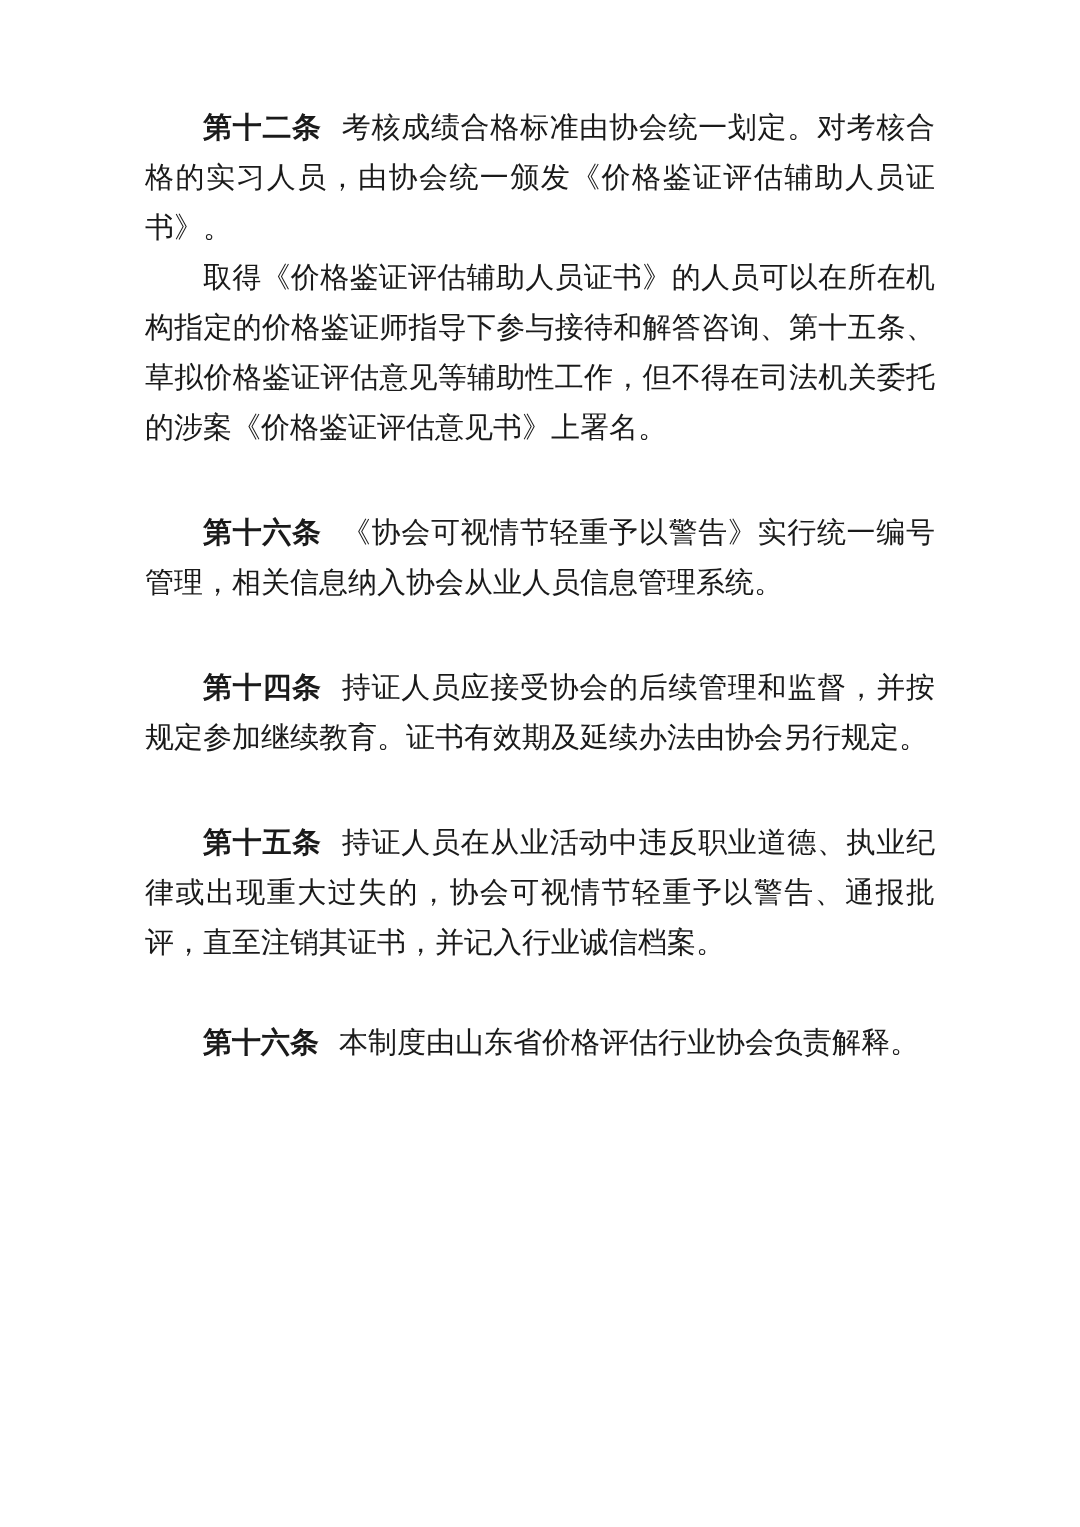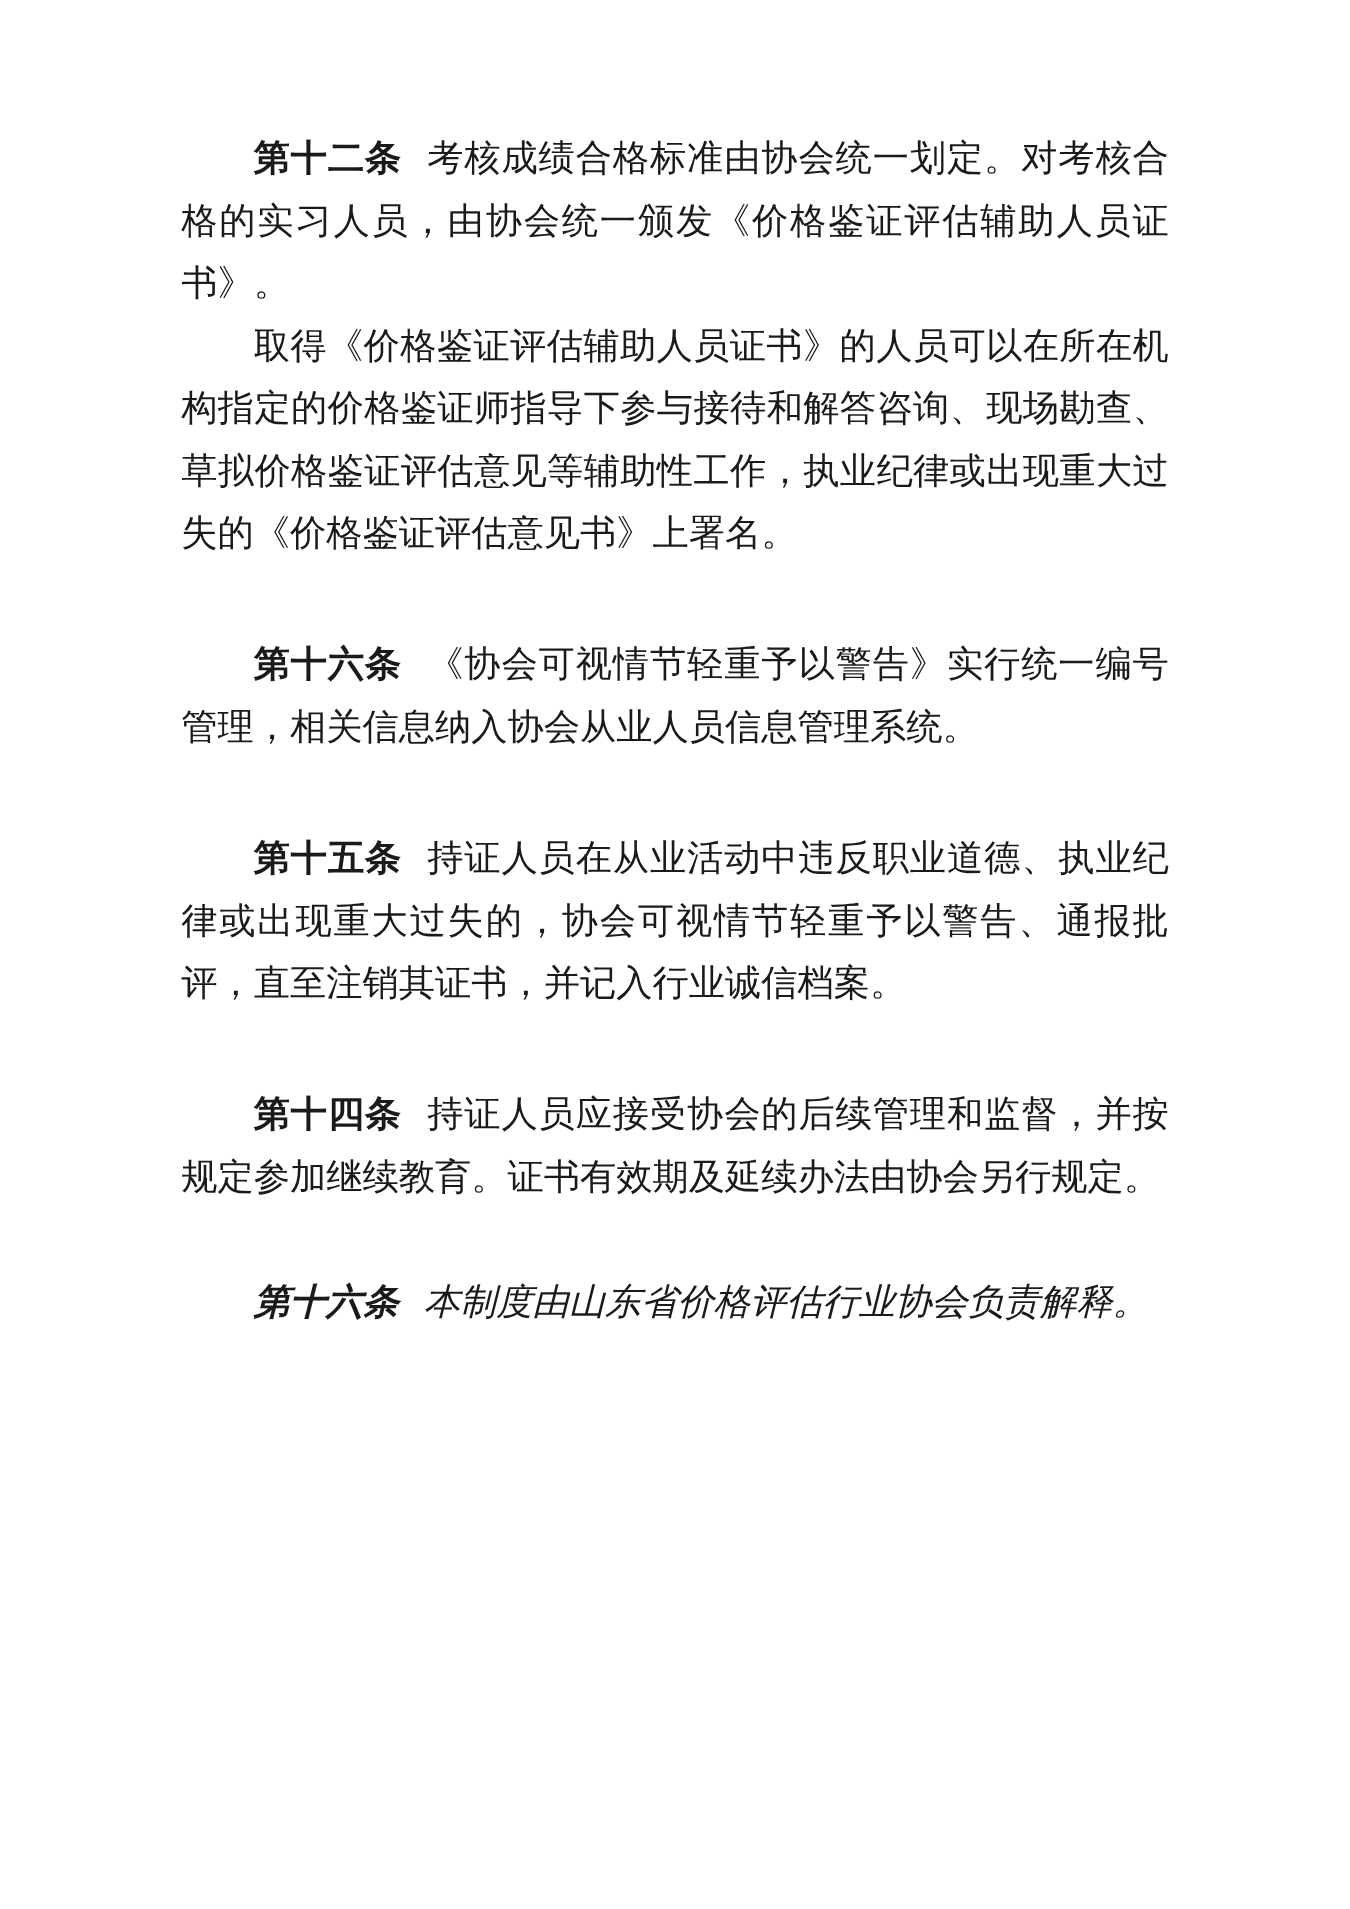--- a/index.html
+++ b/index.html
@@ -42,21 +42,20 @@
     margin: 50px 0 0 0;
     text-align: center;
     font-family: "Liberation Sans", sans-serif;
     font-weight: bold;
     font-size: 31px;
     line-height: 50px;
     color: #111111;
   }
   .after-chapter {
     margin-top: 50px;
-    font-style: italic;
   }
   .page-number {
     position: absolute;
     top: 1452px;
     left: 0;
     width: 100%;
     text-align: center;
     font-size: 23px;
     line-height: 36px;
     color: #1a1a1a;
@@ -64,27 +63,27 @@
   }
 </style>
 </head>
 <body>
 
 <div class="page">
   <div class="content">
 
     <p class="para"><span class="lead">第十二条</span><span>考核成绩合格标准由协会统一划定。对考核合格的实习人员，由协会统一颁发《价格鉴证评估辅助人员证书》。</span></p>
 
-    <p class="para"><span>取得《价格鉴证评估辅助人员证书》的人员可以在所在机构指定的价格鉴证师指导下参与接待和解答咨询、现场勘查、草拟价格鉴证评估意见等辅助性工作，执业纪律或出现重大过失的《价格鉴证评估意见书》上署名。</span></p>
+    <p class="para"><span>取得《价格鉴证评估辅助人员证书》的人员可以在所在机构指定的价格鉴证师指导下参与接待和解答咨询、第十五条、草拟价格鉴证评估意见等辅助性工作，但不得在司法机关委托的涉案《价格鉴证评估意见书》上署名。</span></p>
 
     <p class="para gap"><span class="lead">第十六条</span><span>《协会可视情节轻重予以警告》实行统一编号管理，相关信息纳入协会从业人员信息管理系统。</span></p>
 
+    <p class="para gap"><span class="lead">第十四条</span><span>持证人员应接受协会的后续管理和监督，并按规定参加继续教育。证书有效期及延续办法由协会另行规定。</span></p>
+
     <p class="para gap"><span class="lead">第十五条</span><span>持证人员在从业活动中违反职业道德、执业纪律或出现重大过失的，协会可视情节轻重予以警告、通报批评，直至注销其证书，并记入行业诚信档案。</span></p>
-
-    <p class="para gap"><span class="lead">第十四条</span><span>持证人员应接受协会的后续管理和监督，并按规定参加继续教育。证书有效期及延续办法由协会另行规定。</span></p>
 
 
     <p class="para after-chapter"><span class="lead">第十六条</span><span>本制度由山东省价格评估行业协会负责解释。</span></p>
 
 
   </div>
 
   <div class="page-number">5</div>
 </div>
 

